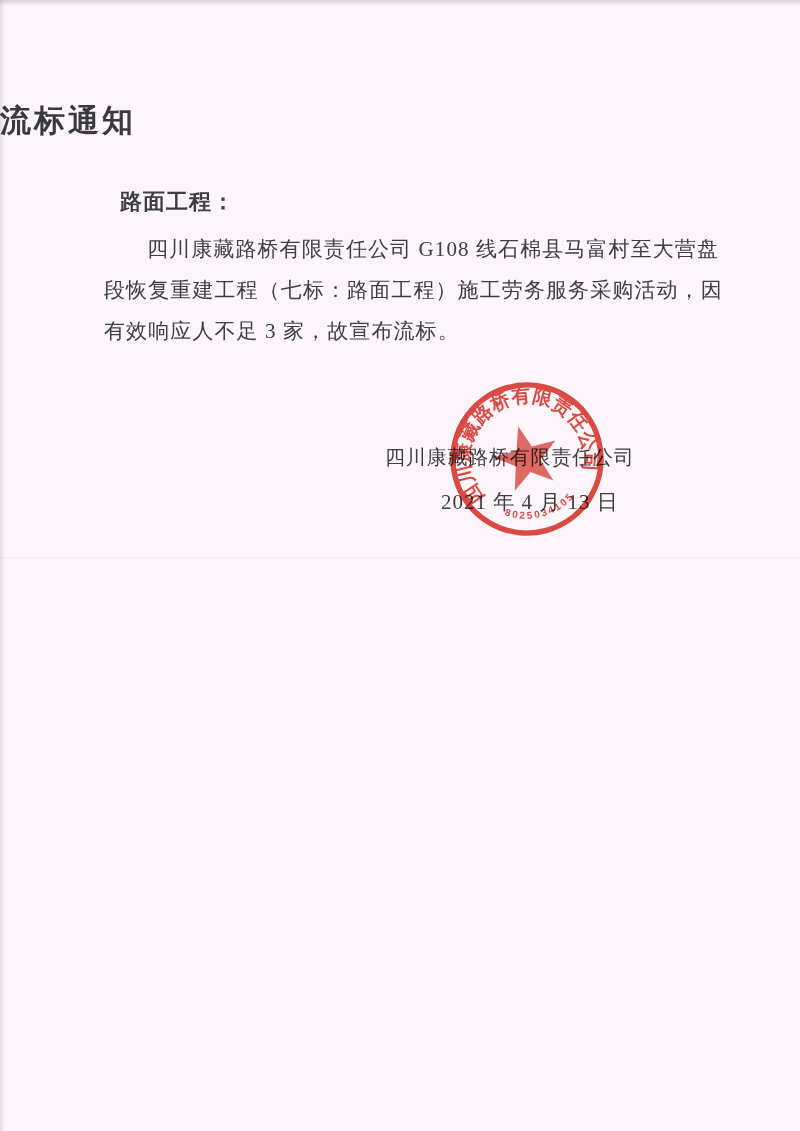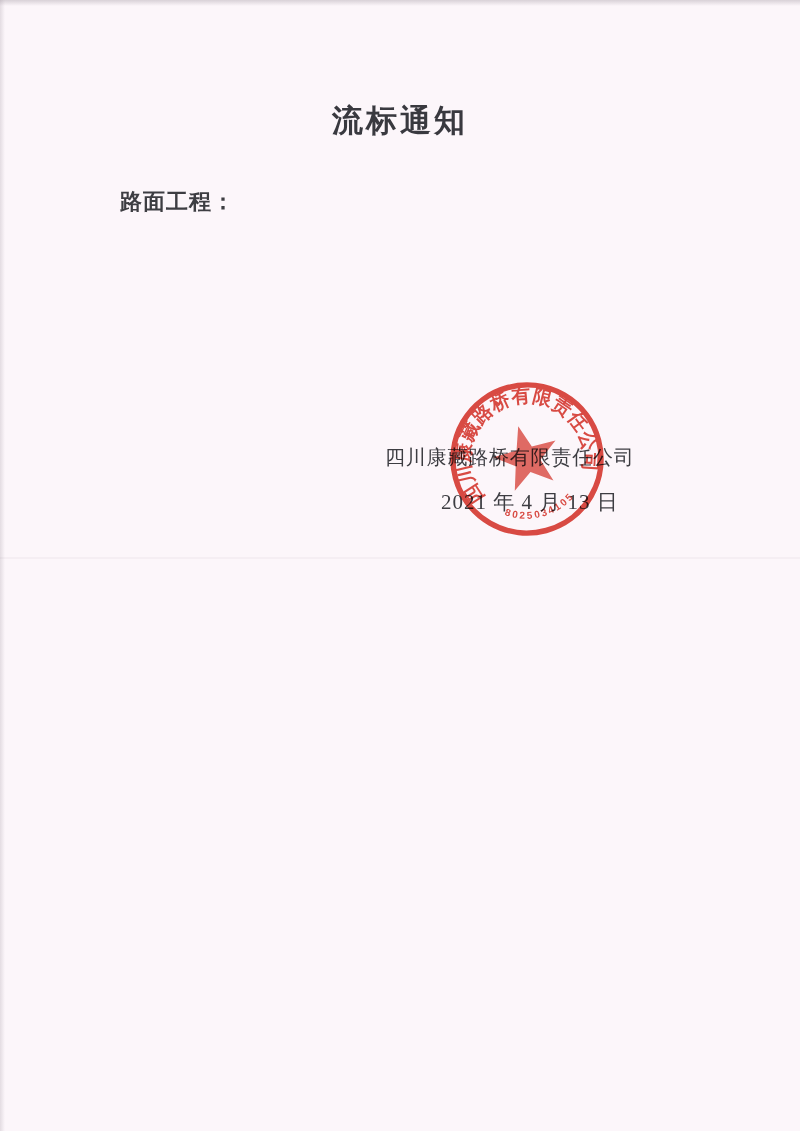--- a/index.html
+++ b/index.html
@@ -24,21 +24,20 @@
   .scan-edge-left {
     position: absolute; top: 0; left: 0; width: 5px; height: 100%;
     background: linear-gradient(to right, rgba(170,160,170,0.30), rgba(170,160,170,0));
   }
   .fold-crease {
     position: absolute; top: 557px; left: 0; width: 100%; height: 2px;
     background: rgba(140,120,135,0.06);
   }
   .doc-title {
     position: absolute; top: 100px; left: 0; width: 800px;
-    text-align: center;
     font-family: "Liberation Sans", "DejaVu Sans", sans-serif;
     font-weight: bold;
     font-size: 31px;
     letter-spacing: 3px;
     color: #39393f;
   }
   .salutation {
     position: absolute; top: 187px; left: 120px;
     font-size: 22px;
     font-weight: 600;
@@ -88,20 +87,25 @@
 <div id="page">
 
   <div class="scan-edge-top"></div>
   <div class="scan-edge-left"></div>
   <div class="fold-crease"></div>
 
   <div class="doc-title">流标通知</div>
 
   <div class="salutation">路面工程：</div>
 
+  <div class="body-text">
+    <div class="body-line indent">四川康藏路桥有限责任公司 G108 线石棉县马富村至大营盘</div>
+    <div class="body-line">段恢复重建工程（七标：路面工程）施工劳务服务采购活动，因</div>
+    <div class="body-line">有效响应人不足 3 家，故宣布流标。</div>
+  </div>
 
   <div class="signature-company">四川康藏路桥有限责任公司</div>
 
   <div class="signature-date">2021 年 4 月 13 日</div>
 
   <svg class="seal" viewBox="0 0 160 160">
     <defs>
       <path id="ring-text-path" d="M 26.4 99.5 A 57 57 0 1 1 133.6 99.5" fill="none"></path>
       <path id="serial-path" d="M 23.0 103.5 A 63 63 0 0 0 137.0 103.5" fill="none"></path>
     </defs>

